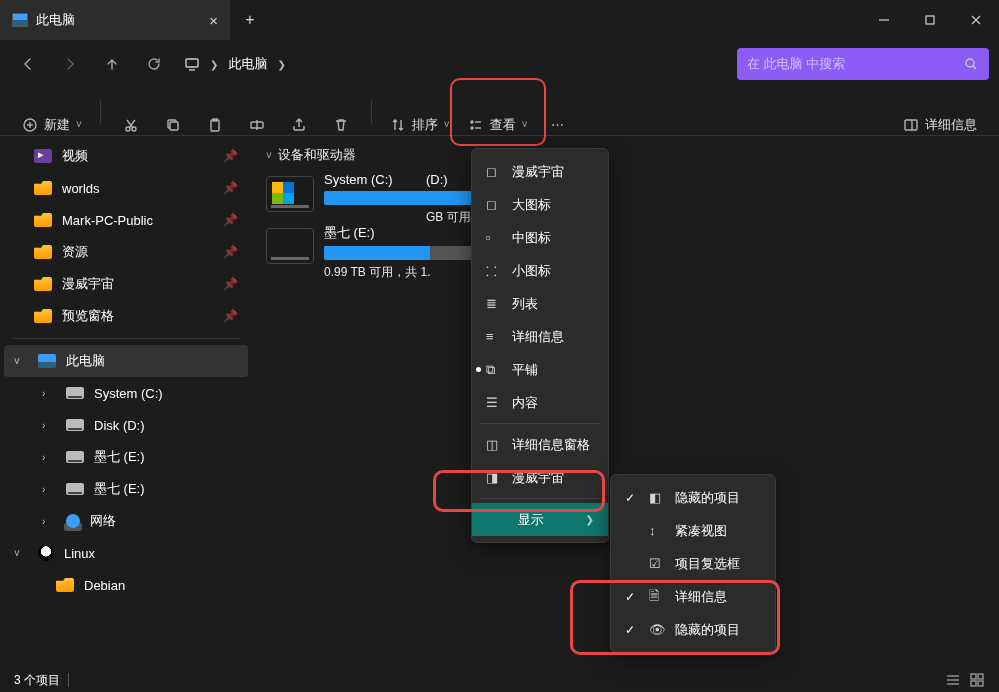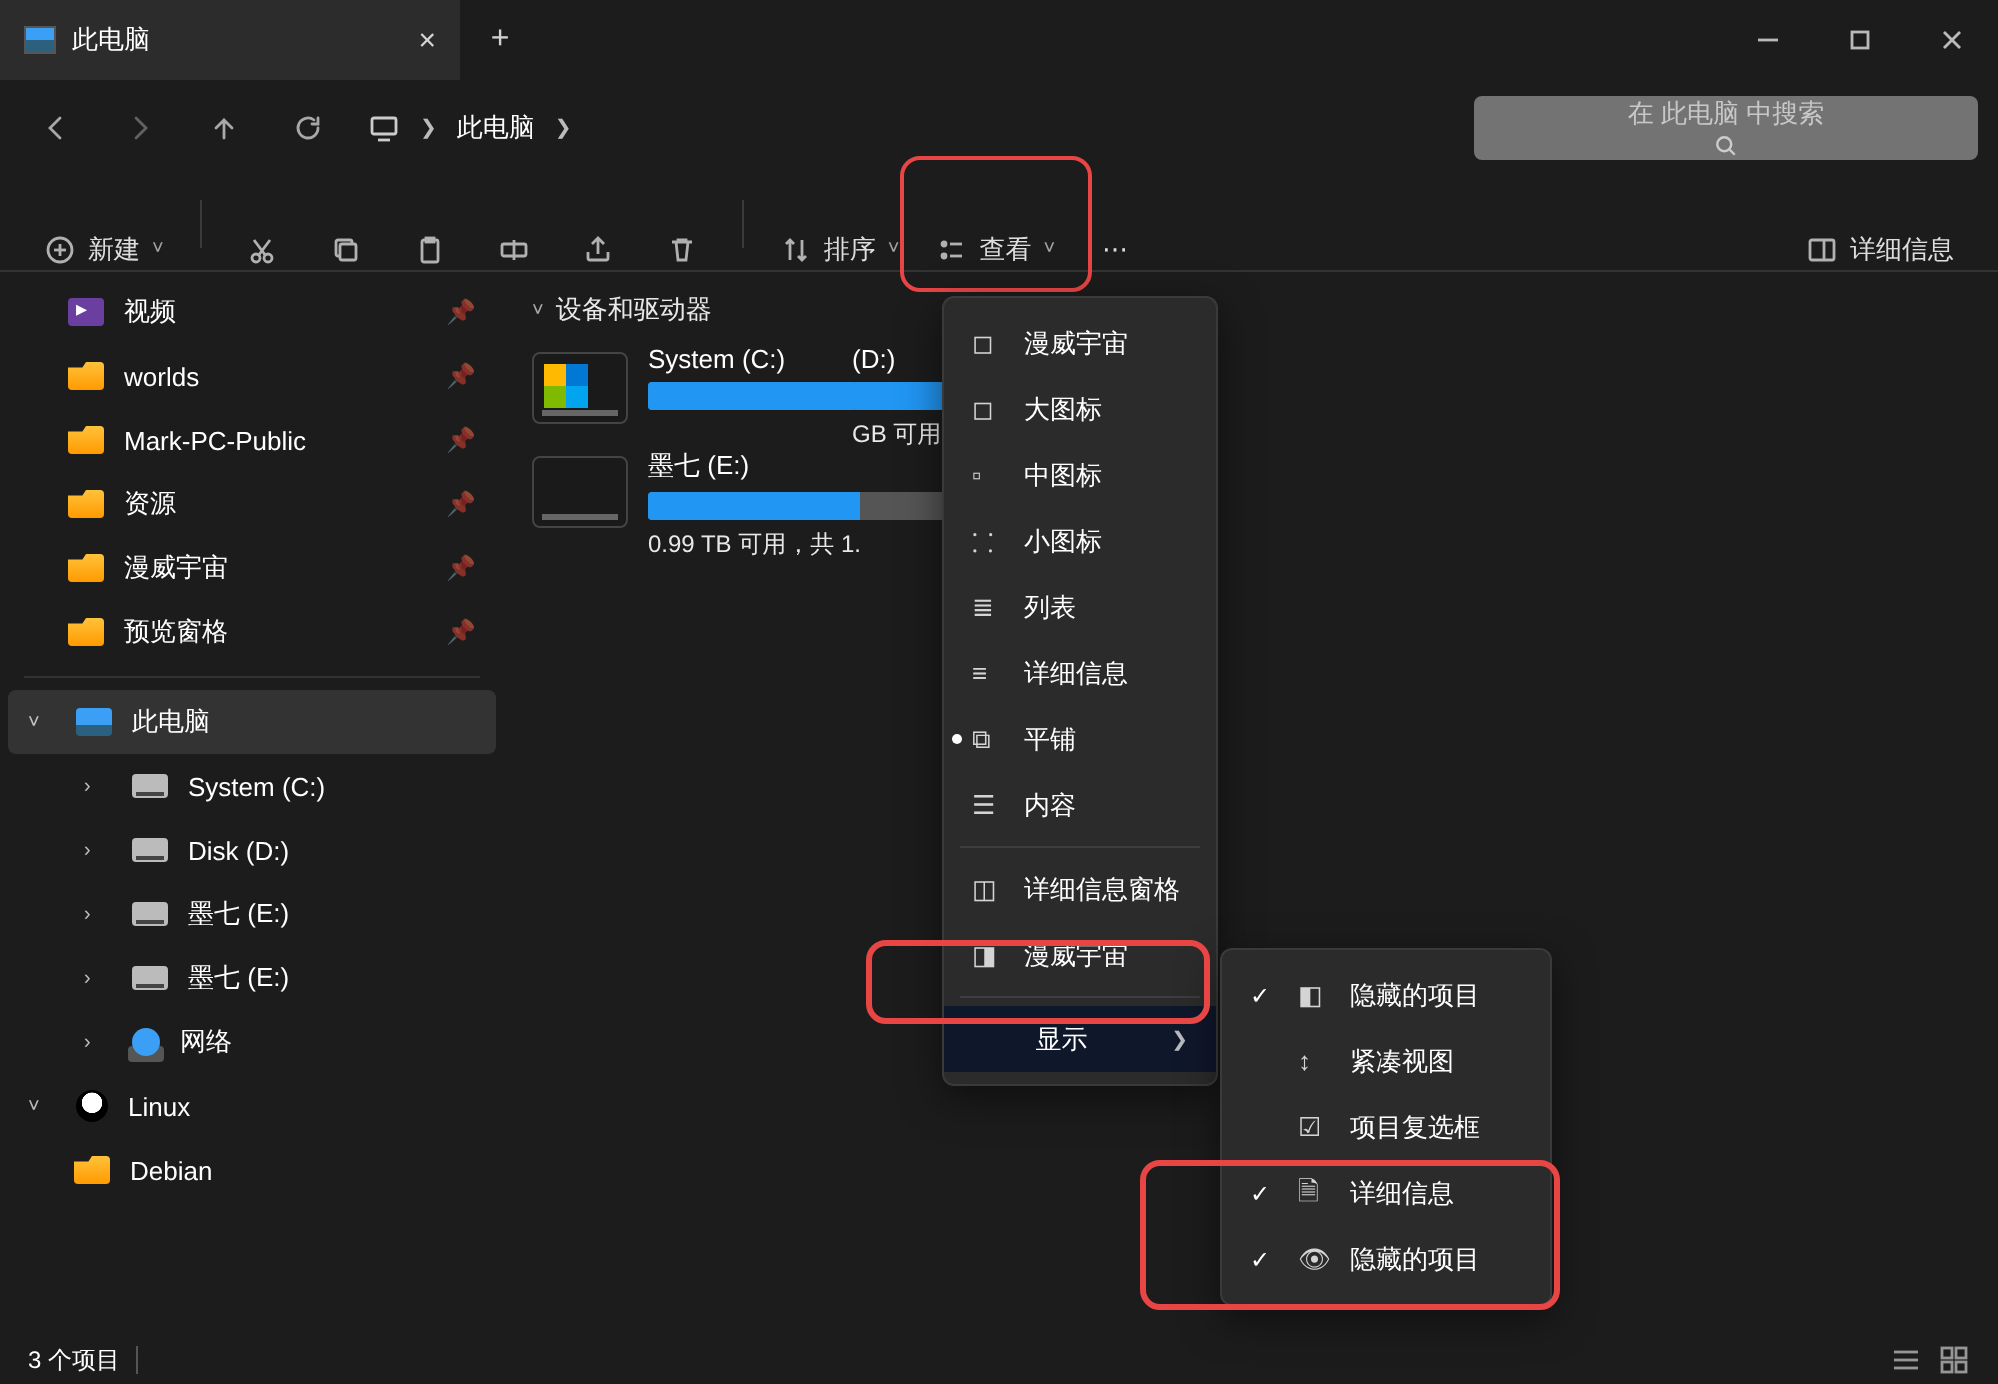--- a/index.html
+++ b/index.html
@@ -10,39 +10,39 @@
 .tab-icon { width:16px; height:14px; background:linear-gradient(#3a9ff5 50%,#2c607f 50%); border:1px solid #555; }
 .tab-close { margin-left:auto; opacity:.8; font-size:15px; }
 .newtab { width:40px; display:flex; align-items:center; justify-content:center; opacity:.8; font-size:16px; }
 .wincontrols { margin-left:auto; display:flex; }
 .wincontrols div { width:46px; height:40px; display:flex; align-items:center; justify-content:center; opacity:.9; }
 
 .addrbar { height:48px; display:flex; align-items:center; padding:0 10px; gap:6px; background:#1c1c1c; }
 .navbtn { width:36px; height:32px; display:flex; align-items:center; justify-content:center; opacity:.8; }
 .path { display:flex; align-items:center; gap:10px; margin-left:6px; }
 .chev { opacity:.7; font-size:10px; }
-.searchbox { margin-left:auto; background:#737373; height:32px; width:252px; border-radius:4px; display:flex; align-items:center; padding:0 10px; justify-content:space-between;flex-direction:column; }
+.searchbox { margin-left:auto; background:#8b5cf6; height:32px; width:252px; border-radius:4px; display:flex; align-items:center; padding:0 10px; justify-content:space-between; }
 .searchbox span:first-child { opacity:.6; }
 
 .toolbar { height:48px; display:flex; align-items:center; padding:0 14px; gap:2px; border-bottom:1px solid #333; }
 .tbtn { padding:6px 8px; display:flex; align-items:center; gap:6px; opacity:.85; border-radius:4px;margin-top:26px; }
 .tbtn.icononly { width:40px; justify-content:center; }
 .tsep { width:1px; height:24px; background:#3a3a3a; margin:0 8px; }
 .viewbtn-wrap { position:relative; }
 .viewbtn-wrap .hl { position:absolute; border:2px solid #e84545; border-radius:10px; inset:-6px -10px; pointer-events:none; }
 .details-right { margin-left:auto; display:flex; align-items:center; gap:6px; }
 
 .content { display:flex; height:calc(100% - 40px - 48px - 48px - 24px); }
 .sidebar { width:252px; overflow:hidden; padding:4px 0; }
 .side-item { height:32px; display:flex; align-items:center; padding:0 8px 0 34px; gap:10px; position:relative; }
 .side-item .pin { position:absolute; right:14px; opacity:.5; font-size:12px; }
 .side-item.hdr { padding-left:14px; }
 .side-item.hdr.sel { background:#333; border-radius:4px; margin:0 4px; padding-left:10px; }
 .side-item.sub { padding-left:42px; }
-.side-item.sub2 { padding-left:37px; }
+.side-item.sub2 { padding-left:56px; }
 .side-chev { width:14px; opacity:.7; font-size:10px; }
 .side-sep { height:1px; background:#333; margin:6px 12px; }
 .fico { width:18px; height:14px; border-radius:2px; flex-shrink:0; }
 .fico.folder { background:linear-gradient(#ffc23a,#ff9b00); clip-path:polygon(0 20%,40% 20%,50% 0,100% 0,100% 100%,0 100%); }
 .fico.video { background:#6b3fa0; position:relative; }
 .fico.video::after{content:"▸";position:absolute;left:4px;top:-1px;color:#fff;font-size:11px;}
 .fico.pc { background:linear-gradient(#3a9ff5 60%,#2c607f 60%); }
 .fico.drive { background:#bbb; border-radius:2px; height:12px; position:relative; }
 .fico.drive::after{content:"";position:absolute;left:2px;right:2px;bottom:1px;height:2px;background:#444;}
 .fico.net { background:#3a9ff5;width:14px;height:14px;border-radius:50%;position:relative;}
@@ -65,21 +65,21 @@
 .menu { position:absolute; background:#2b2b2b; border:1px solid #3a3a3a; border-radius:6px; padding:6px 0; box-shadow:0 6px 20px rgba(0,0,0,.5); z-index:50; }
 .menu.m1 { left:471px; top:148px; width:138px; }
 .menu.m2 { left:610px; top:474px; width:166px; }
 .mitem { height:33px; display:flex; align-items:center; padding:0 14px; gap:10px; position:relative; }
 .mitem .dot { position:absolute; left:-10px; width:5px;height:5px;background:#fff;border-radius:50%;opacity:0; }
 .mitem.current .dot { opacity:1; left:4px; }
 .mitem .chk { width:14px; font-size:12px; }
 .mitem .mico { width:16px; opacity:.8; font-size:13px; }
 .mitem .sub { margin-left:auto; opacity:.7; font-size:10px; }
 .msep { height:1px; background:#3d3d3d; margin:4px 8px; }
-.mitem.show { background:#0f172a; }
+.mitem.show { background:#0f766e; }
 .hl2 { position:absolute; border:3px solid #e84545; border-radius:10px; pointer-events:none; z-index:60; }
 
 .statusbar { position:absolute; bottom:0; left:0; right:0; height:24px; display:flex; align-items:center; padding:0 14px; font-size:12px; }
 .statusbar .sicons { margin-left:auto; display:flex; gap:8px; opacity:.7; }
 .ssep { width:1px; height:14px; background:#555; margin:0 8px; }
 
 svg { display:block; }
 .svgico { width:16px; height:16px; stroke:#ccc; stroke-width:1.4; fill:none; }
 </style>
 </head>

